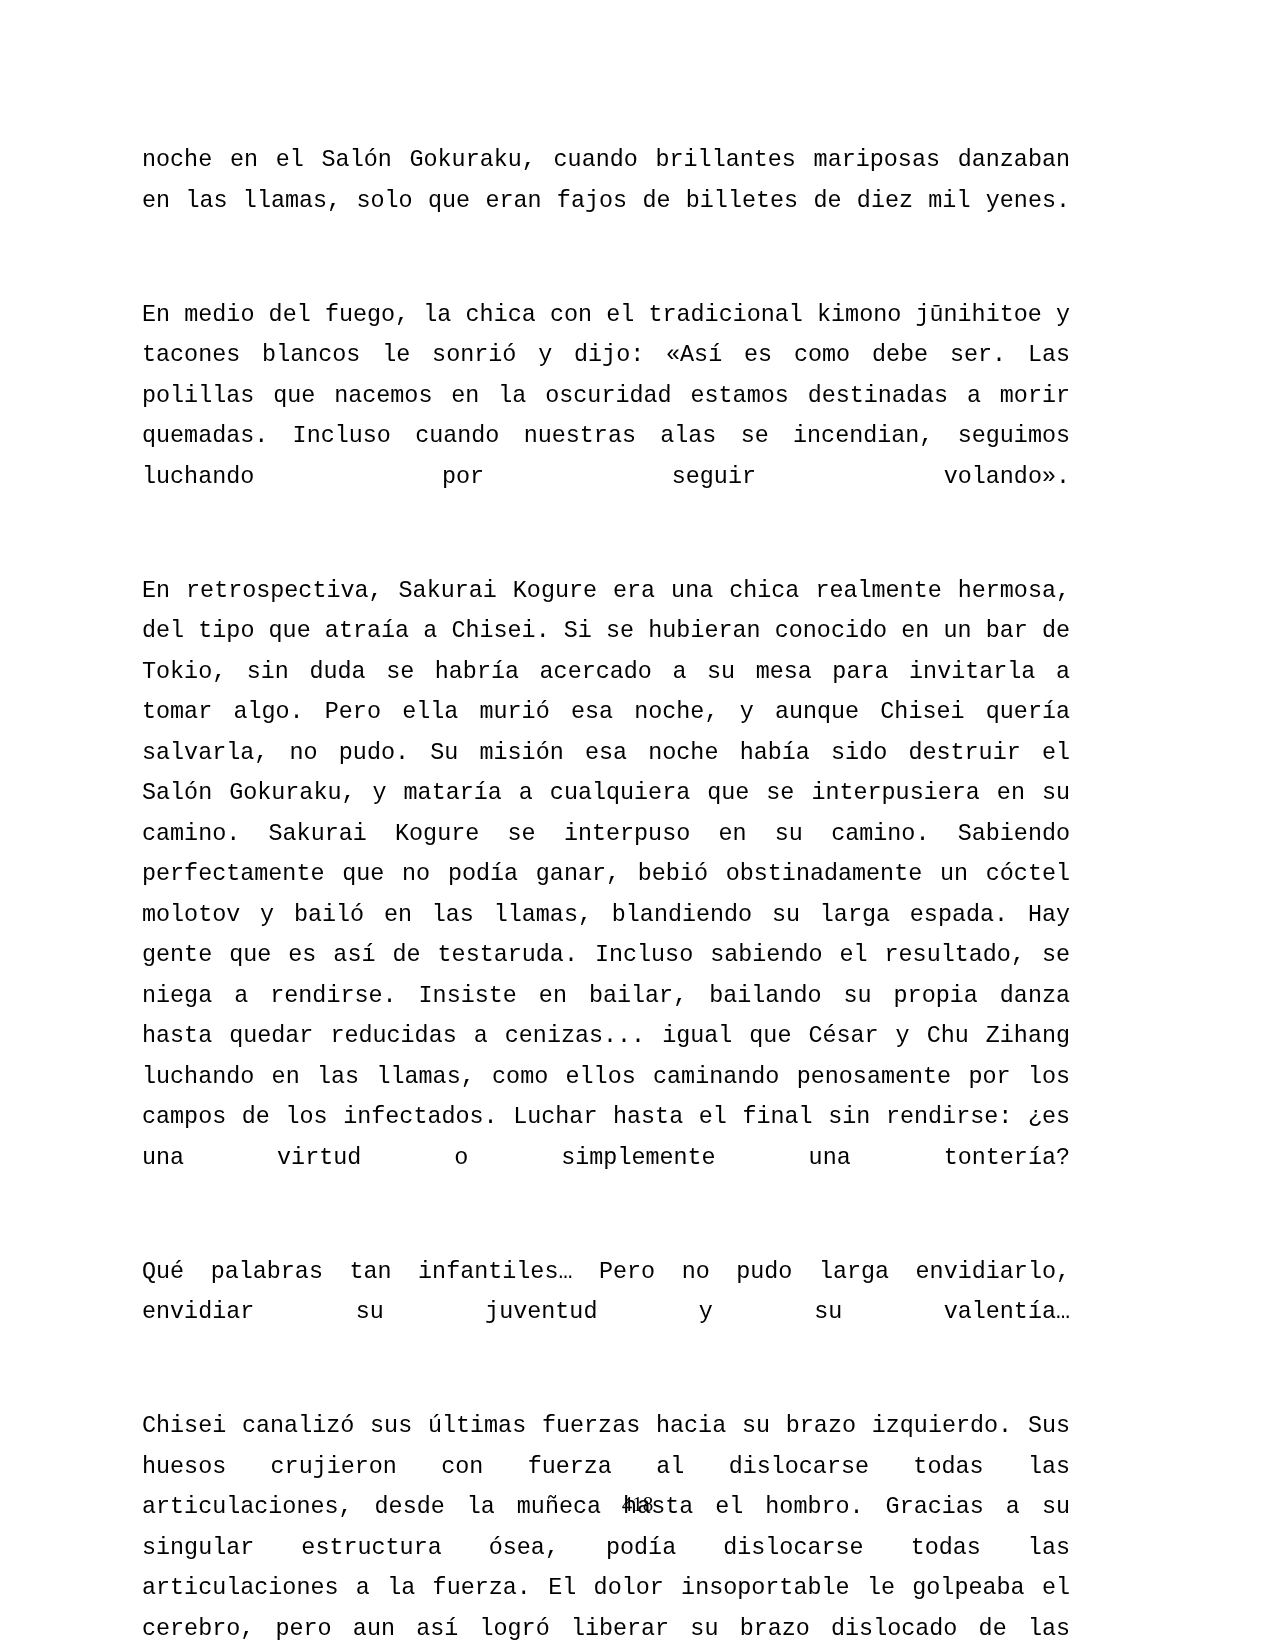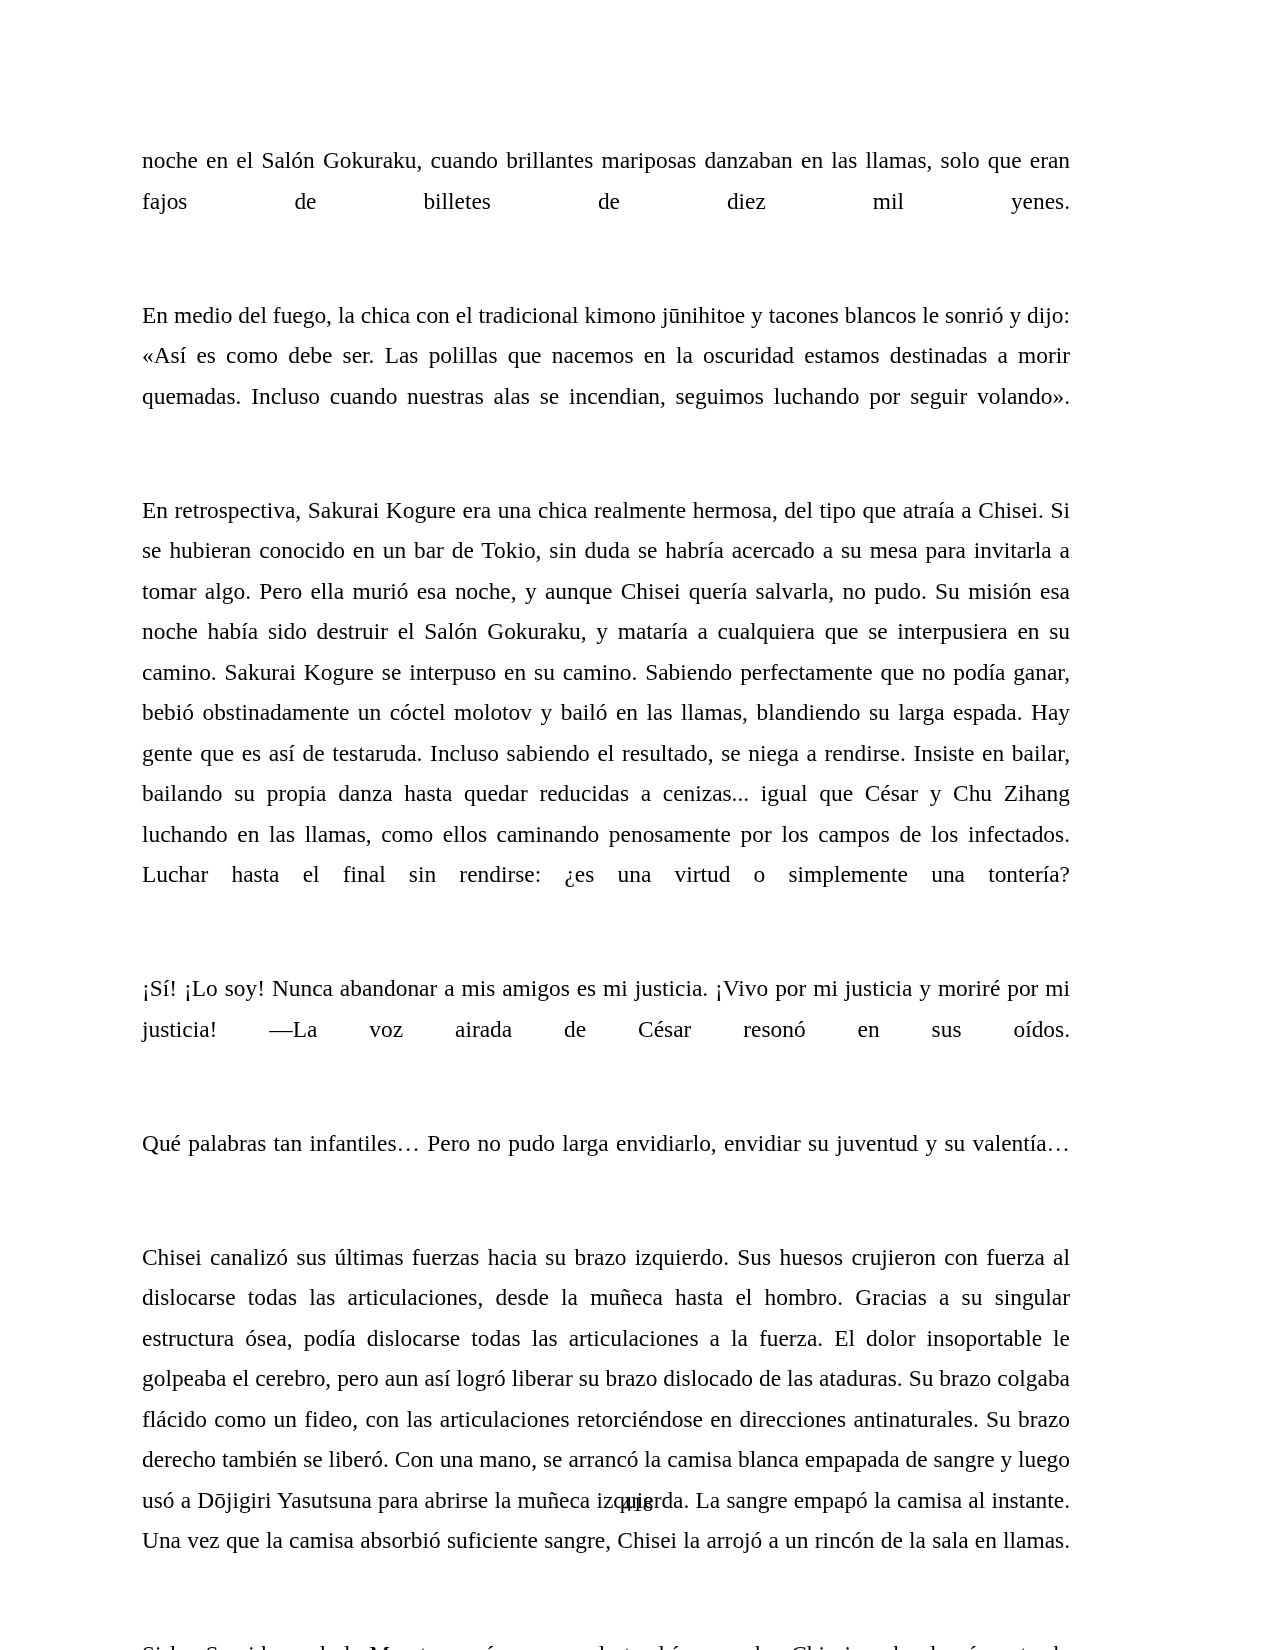--- a/index.html
+++ b/index.html
@@ -26,20 +26,21 @@
     width: 940px;
   }
   p.para {
     margin: 0 12px 33px 0;
     font-size: 23.4px;
     line-height: 40.5px;
     text-align: justify;
     text-justify: inter-word;
     word-spacing: 0.0em;
     hyphens: none;
+    font-family: Liberation Mono, monospace;
     -webkit-hyphens: none;
   }
   p.para:last-of-type {
     margin-bottom: 0;
   }
   
   p.para::after {
     content: "";
     display: inline-block;
     width: 100%;
@@ -57,21 +58,20 @@
 </style>
 </head>
 <body>
 
 <div class="page">
 
   <div class="body-text">
     <p class="para">noche en el Salón Gokuraku, cuando brillantes mariposas danzaban en las llamas, solo que eran fajos de billetes de diez mil yenes.</p>
     <p class="para">En medio del fuego, la chica con el tradicional kimono jūnihitoe y tacones blancos le sonrió y dijo: «Así es como debe ser. Las polillas que nacemos en la oscuridad estamos destinadas a morir quemadas. Incluso cuando nuestras alas se incendian, seguimos luchando por seguir volando».</p>
     <p class="para">En retrospectiva, Sakurai Kogure era una chica realmente hermosa, del tipo que atraía a Chisei. Si se hubieran conocido en un bar de Tokio, sin duda se habría acercado a su mesa para invitarla a tomar algo. Pero ella murió esa noche, y aunque Chisei quería salvarla, no pudo. Su misión esa noche había sido destruir el Salón Gokuraku, y mataría a cualquiera que se interpusiera en su camino. Sakurai Kogure se interpuso en su camino. Sabiendo perfectamente que no podía ganar, bebió obstinadamente un cóctel molotov y bailó en las llamas, blandiendo su larga espada. Hay gente que es así de testaruda. Incluso sabiendo el resultado, se niega a rendirse. Insiste en bailar, bailando su propia danza hasta quedar reducidas a cenizas... igual que César y Chu Zihang luchando en las llamas, como ellos caminando penosamente por los campos de los infectados. Luchar hasta el final sin rendirse: ¿es una virtud o simplemente una tontería?</p>
-    <p class="para">¡Sí! ¡Lo soy! Nunca abandonar a mis amigos es mi justicia. ¡Vivo por mi justicia y moriré por mi justicia! —La voz airada de César resonó en sus oídos.</p>
     <p class="para">Qué palabras tan infantiles… Pero no pudo larga envidiarlo, envidiar su juventud y su valentía…</p>
     <p class="para">Chisei canalizó sus últimas fuerzas hacia su brazo izquierdo. Sus huesos crujieron con fuerza al dislocarse todas las articulaciones, desde la muñeca hasta el hombro. Gracias a su singular estructura ósea, podía dislocarse todas las articulaciones a la fuerza. El dolor insoportable le golpeaba el cerebro, pero aun así logró liberar su brazo dislocado de las ataduras. Su brazo colgaba flácido como un fideo, con las articulaciones retorciéndose en direcciones antinaturales. Su brazo derecho también se liberó. Con una mano, se arrancó la camisa blanca empapada de sangre y luego usó a Dōjigiri Yasutsuna para abrirse la muñeca izquierda. La sangre empapó la camisa al instante. Una vez que la camisa absorbió suficiente sangre, Chisei la arrojó a un rincón de la sala en llamas.</p>
     <p class="para">Si los Servidores de la Muerte querían sangre, la tendrían, mucha. Chisei se desplomó contra la puerta del ascensor, con la vista perdida por la falta de oxígeno y la pérdida de sangre. Qué broma, que un emperador altivo y poderoso muriera desangrado, o mejor dicho, se desmayara y se quemara vivo en una hoguera... Los espíritus de los emperadores pasados se reirían de su incompetencia. Pero no había nada que hacer. Era el más débil de los emperadores. Si los</p>
   </div>
 
   <div class="page-number">418</div>
 
 </div>
 
 </body></html>

